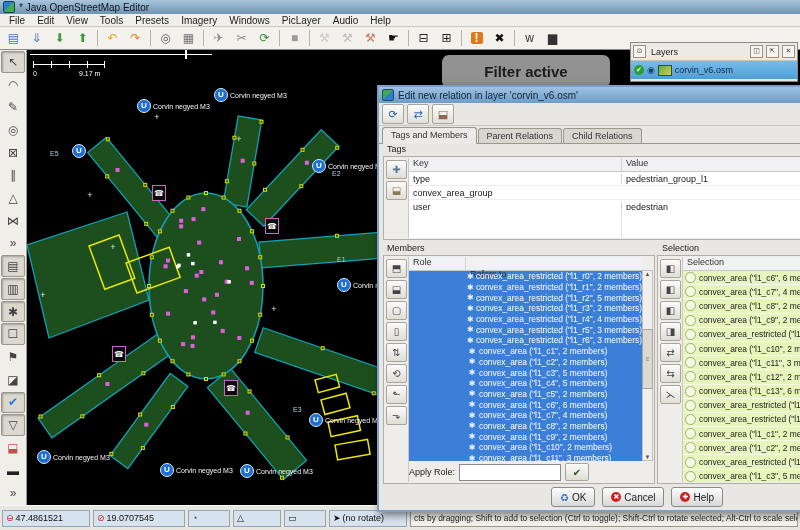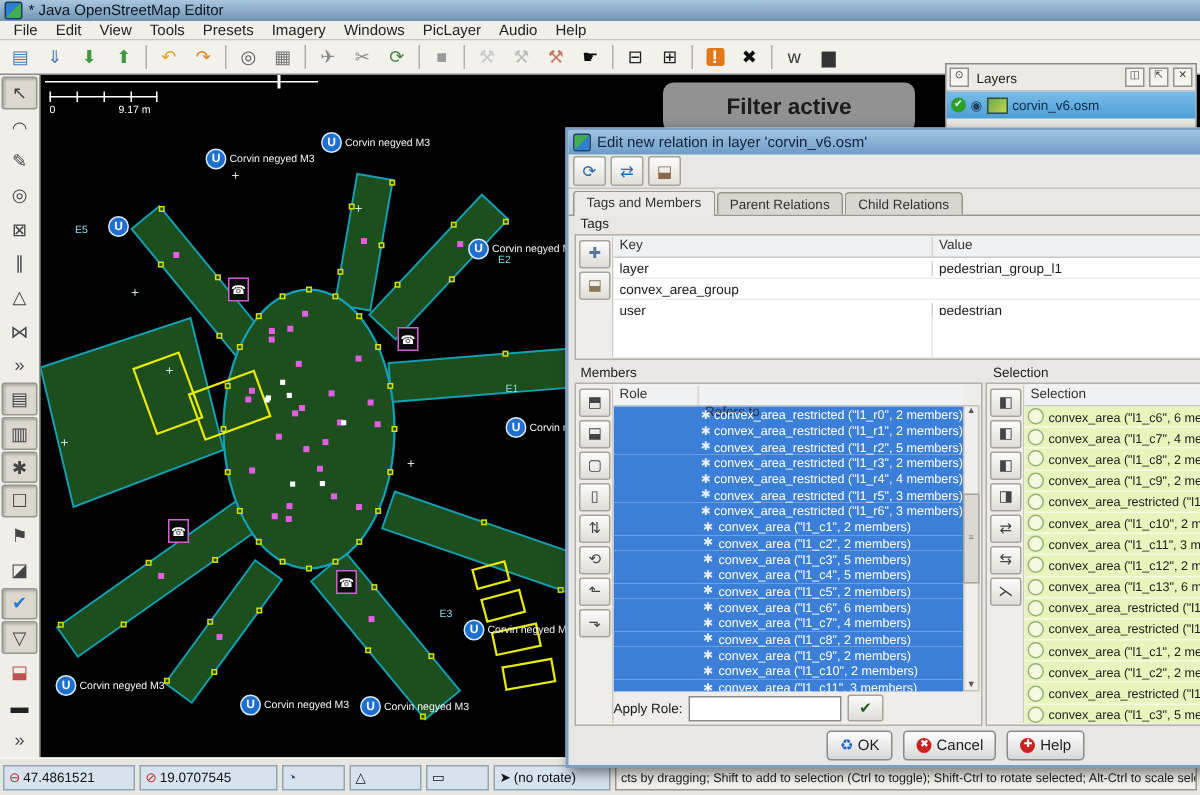--- a/index.html
+++ b/index.html
@@ -39,21 +39,21 @@
   #scaleline{position:absolute;left:0;top:4px;width:72px;height:1px;background:#fff;}
   .stick{position:absolute;top:1px;width:1px;height:7px;background:#fff;}
   #scale-zero{position:absolute;left:0;top:10px;color:#fff;font-size:7px;}
   #scale-max{position:absolute;left:46px;top:10px;color:#fff;font-size:7px;}
   #topline{position:absolute;left:3px;top:4px;width:182px;height:1px;background:#fff;}
   #topline-tick{position:absolute;left:158px;top:0;width:2px;height:9px;background:#fff;}
   
   #filter-banner{position:absolute;left:442px;top:55px;width:168px;height:33px;background:rgba(158,158,158,.92);
     border-radius:7px;display:flex;align-items:center;justify-content:center;font-size:15px;font-weight:bold;color:#1c1c1c;z-index:5;}
   
-  #layers-panel{position:absolute;left:630px;top:42px;width:168px;height:60px;background:#eceae4;
+  #layers-panel{position:absolute;left:630px;top:42px;width:168px;height:40px;background:#eceae4;
     border:1px solid #8a8a8a;box-sizing:border-box;z-index:6;}
   #layers-head{height:17px;display:flex;align-items:center;gap:3px;padding:0 2px;border-bottom:1px solid #c5c2ba;}
   .lh-btn{width:11px;height:11px;border:1px solid #979287;background:#f6f4ef;font-size:7px;line-height:10px;text-align:center;color:#444;}
   #layers-title{flex:1;font-size:9px;color:#222;padding-left:2px;}
   #layer-row{height:18px;display:flex;align-items:center;gap:3px;padding:0 3px;
     background:linear-gradient(#79bce8,#4d9fd8);color:#0b2a46;font-size:9px;}
   .badge-check{width:10px;height:10px;border-radius:50%;background:#2aa02a;color:#fff;font-size:7px;line-height:10px;text-align:center;}
   .eye{font-size:9px;color:#23425e;}
   .layer-thumb{width:12px;height:9px;background:linear-gradient(135deg,#6aa84f,#c8d44a);border:1px solid #33502a;}
   
@@ -505,21 +505,21 @@
             <span style="color: rgb(138, 122, 90);">⬓</span>
           </div>
         </div>
       <div id="tags-area">
         <div class="t-head">
           <span class="t-key">Key</span>
           <span class="t-val">Value</span>
         </div>
         <div id="tags-rows">
             <div class="t-row">
-              <span class="t-key">layer</span>
+              <span class="t-key">type</span>
               <span class="t-val">pedestrian_group_l1</span>
             </div>
             <div class="t-row">
               <span class="t-val">convex_area_group</span>
             </div>
             <div class="t-row">
               <span class="t-key">user</span>
               <span class="t-val">pedestrian</span>
             </div>
           </div>

